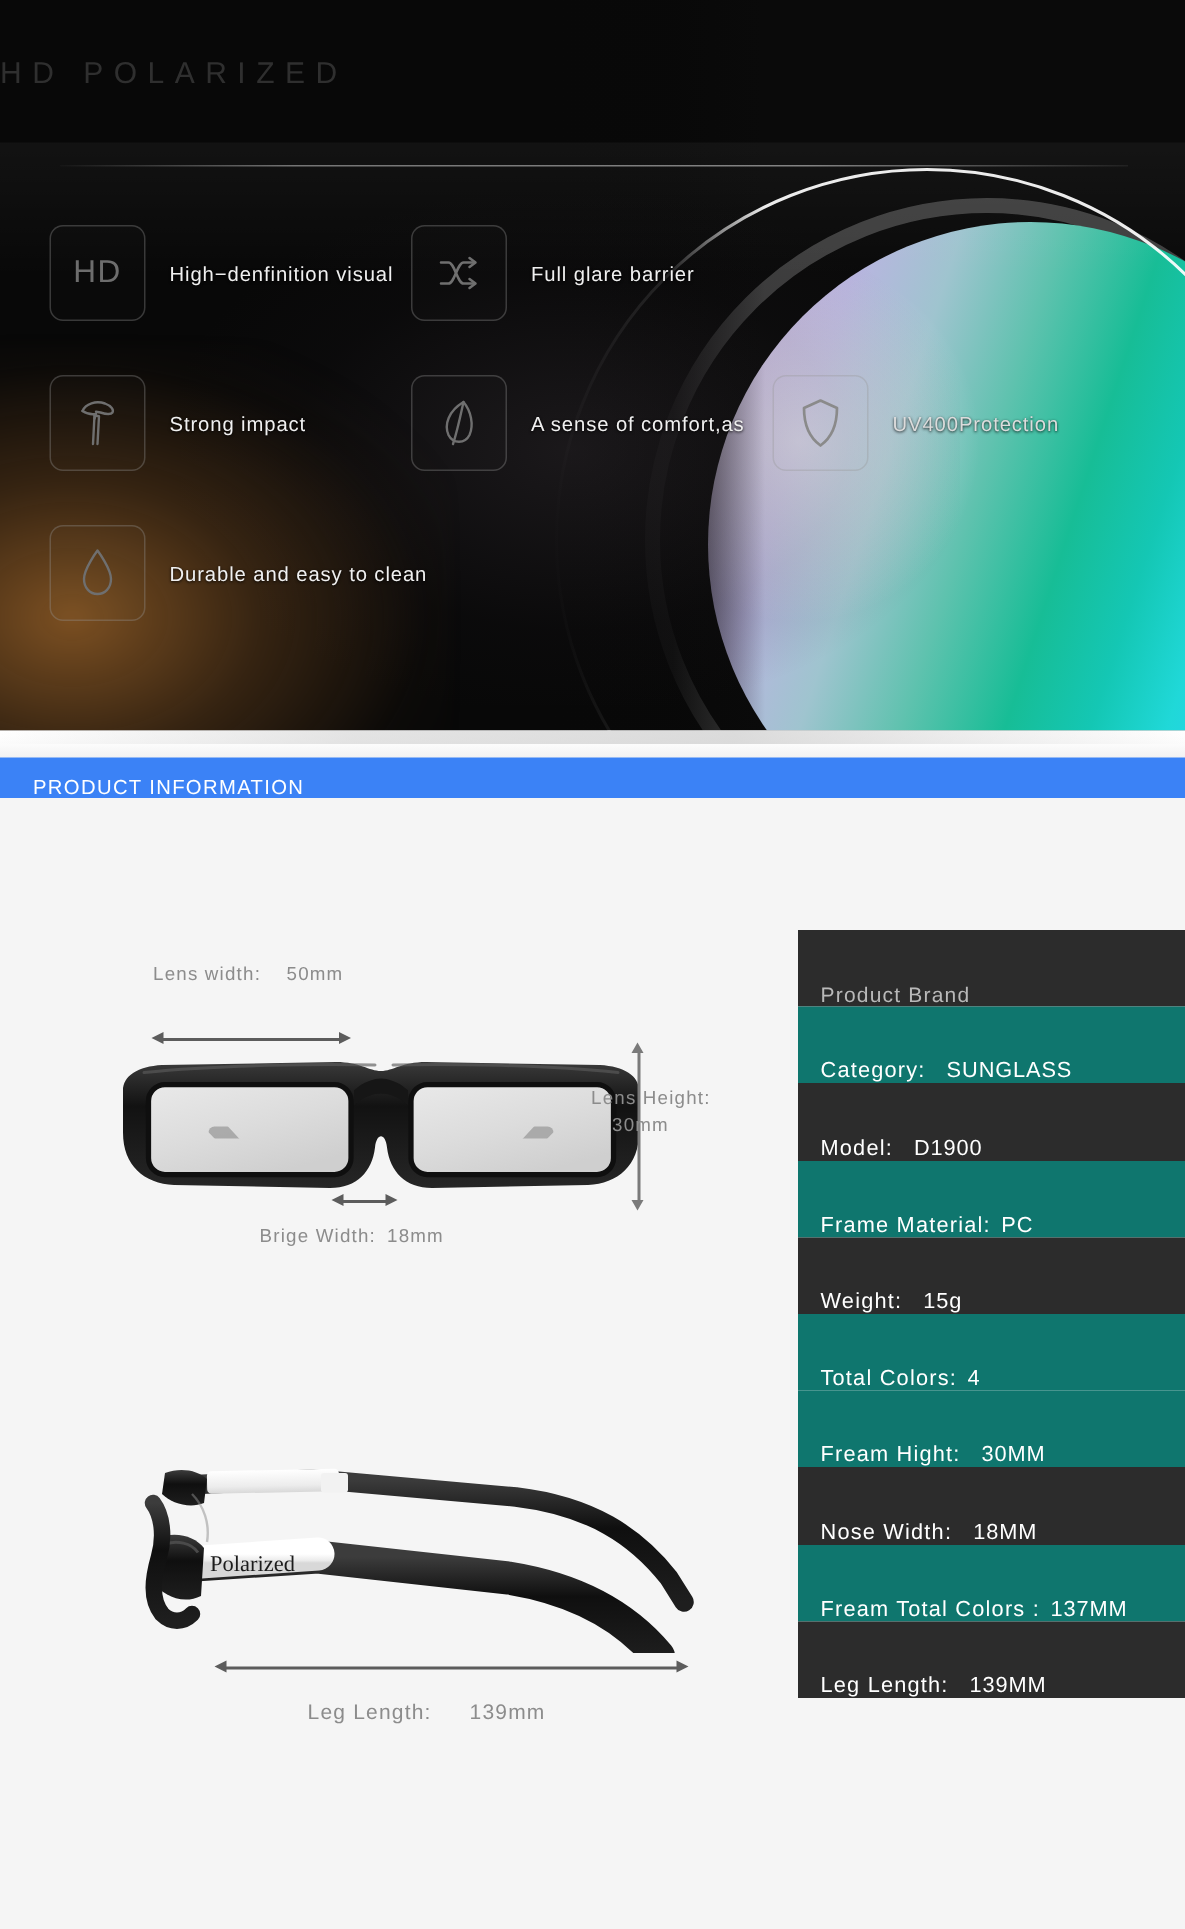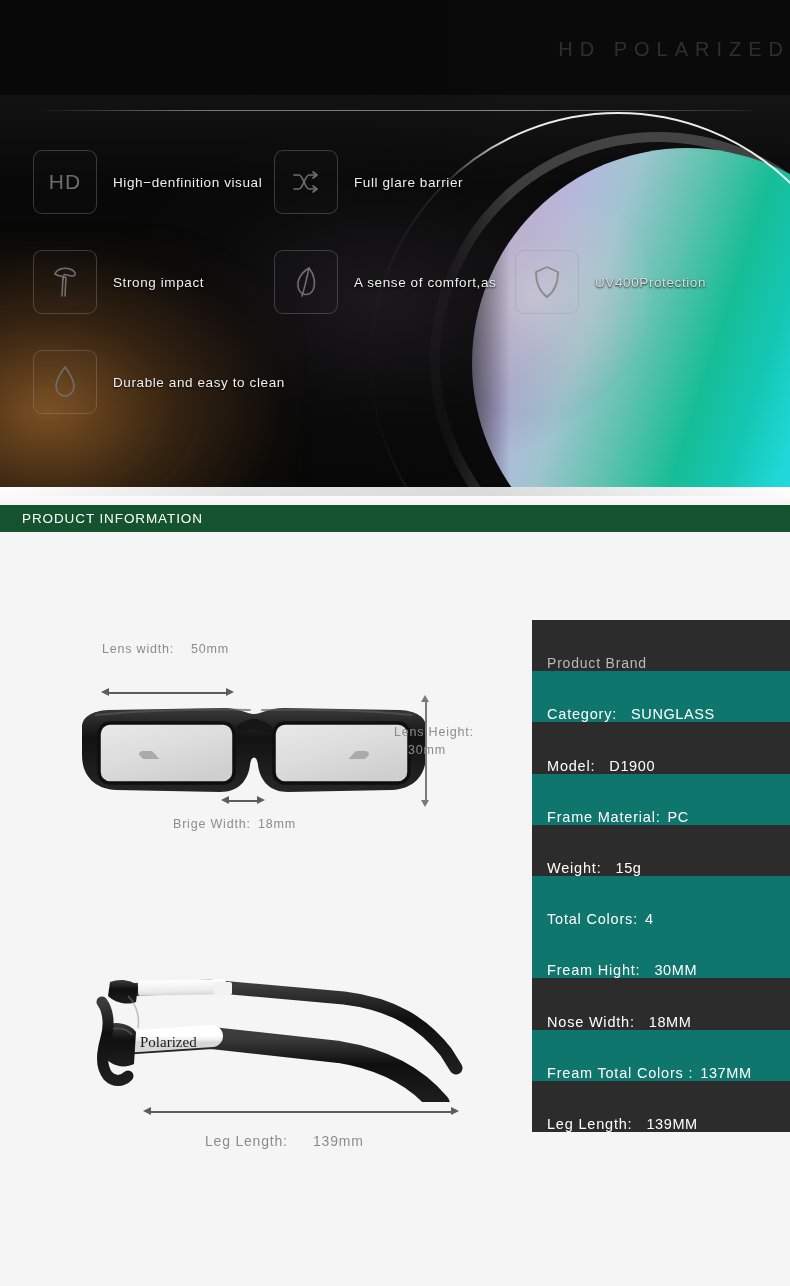--- a/index.html
+++ b/index.html
@@ -26,21 +26,21 @@
   }
   .hero-glow-top{
     position:absolute; left:0px; top:95px; width:790px; height:90px;
     background:linear-gradient(to bottom, rgba(255,255,255,.045), rgba(255,255,255,0));
   }
   .hero-hairline{
     position:absolute; left:40px; top:110px; width:712px; height:1px;
     background:linear-gradient(to right, rgba(255,255,255,.02), rgba(255,255,255,.42) 22%, rgba(255,255,255,.48) 70%, rgba(255,255,255,.06));
   }
   .hero-title{
-    position:absolute; left:0; top:38px; width:790px; text-align:right;
+    position:absolute; left:0; top:38px; width:790px; text-align:left;
     font-size:20px; letter-spacing:7px; color:#2f2f2f; font-weight:400;
   }
 
   
   .lens-disc{
     position:absolute; right:-112px; top:148px; width:430px; height:430px;
     border-radius:50%;
     background:
       radial-gradient(circle at 14% 34%, rgba(255,255,255,.55) 0%, rgba(255,255,255,0) 26%),
       linear-gradient(108deg,
@@ -95,21 +95,21 @@
     background:linear-gradient(to bottom, #ffffff 0%, #fbfbfb 55%, #f2f2f2 100%);
   }
   .fade-strip::after{
     content:""; position:absolute; left:0; top:0; width:790px; height:9px;
     background:linear-gradient(to right, rgba(215,215,215,0) 0%, rgba(205,205,205,.55) 30%, rgba(200,200,200,.65) 62%, rgba(215,215,215,0) 100%);
   }
 
   
   .pi-bar{
     position:absolute; left:0; top:505px; width:790px; height:27px;
-    background:#14532d; display:flex; align-items:center;
+    background:#3b82f6; display:flex; align-items:flex-end;
   }
   .pi-bar-label{
     margin-left:22px; color:#ffffff; font-size:13.5px; letter-spacing:.9px;
   }
 
   
   .info{ position:absolute; left:16px; top:532px; width:790px; height:951px; background:#f5f5f5; }
 
   
   .diagrams{ position:absolute; left:0; top:0; width:510px; height:700px; }

